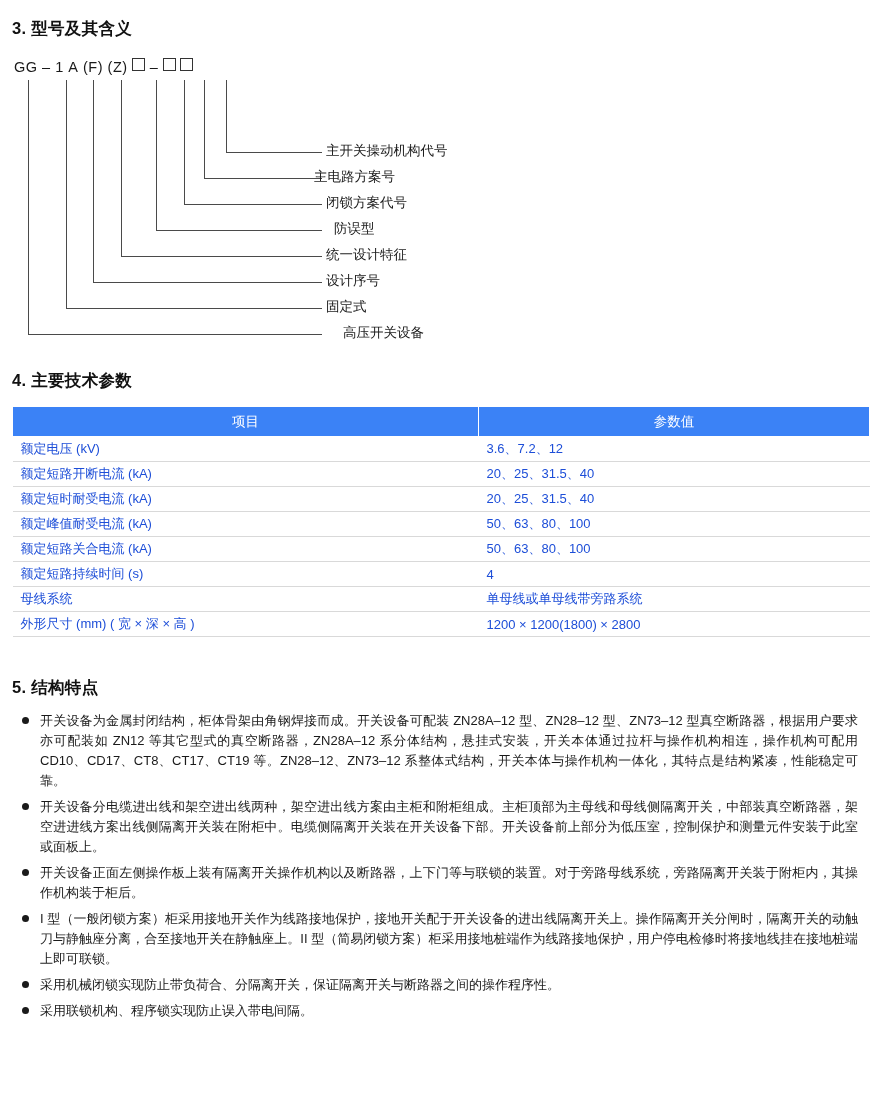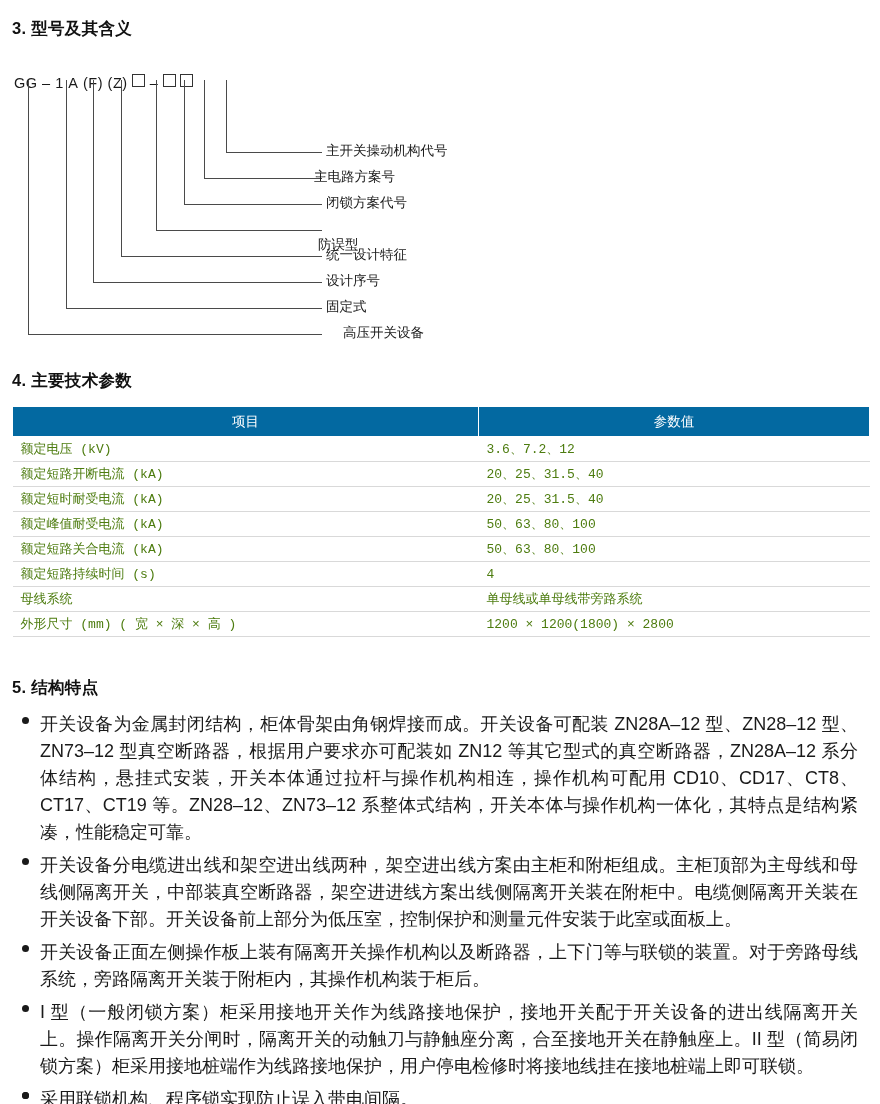--- a/index.html
+++ b/index.html
@@ -38,21 +38,21 @@
 
   
   .model-block {
     position: relative;
     height: 270px;
     margin-top: 18px;
     margin-left: 4px;
   }
   .code-row {
     position: absolute;
-    top: 16px;
+    top: 0;
     left: 0;
     font-size: 14.5px;
     letter-spacing: 0.5px;
     white-space: nowrap;
     color: #1a1a1a;
   }
   .code-row span { display: inline-block; }
   .code-box {
     display: inline-block;
     width: 11px;
@@ -74,34 +74,33 @@
 
   
   .spec-table {
     border-collapse: collapse;
     width: 858px;
     margin-top: 14px;
     margin-left: 2px;
     font-size: 13px;
   }
   .spec-table th {
-    background: #0369a1;
+    background: #3b82f6;
     color: #ffffff;
     font-weight: normal;
     height: 27px;
     border: 1px solid #ffffff;
     font-size: 13.5px;
   }
   .spec-table th.th-item { width: 450px; }
   .spec-table td {
     height: 24px;
     border-bottom: 1px solid #d9d9d9;
     padding: 0 8px;
-    color: #4d7c0f;
-    font-family: Liberation Mono, monospace;
+    color: #1d4ed8;
   }
   .spec-table tr td:first-child {
     text-align: left;
     width: 450px;
   }
   .spec-table tr td:last-child {
     text-align: left;
   }
   .spec-table tr:first-child td { border-top: none; }
   .spec-table tbody tr:last-child td { border-bottom: 1px solid #d9d9d9; }
@@ -109,22 +108,22 @@
   
   .features {
     margin-top: 12px;
     margin-left: 10px;
     margin-right: 12px;
   }
   .feature {
     position: relative;
     padding-left: 20px;
     margin-bottom: 6px;
-    line-height: 27px;
-    font-size: 18px;
+    line-height: 20px;
+    font-size: 13px;
     text-align: justify;
     color: #1a1a1a;
   }
   .feature .bullet {
     position: absolute;
     left: 2px;
     top: 6px;
     width: 7px;
     height: 7px;
     background: #1a1a1a;
@@ -151,21 +150,21 @@
     <div class="leader" style="left:170px; top:22px; width:137px; height:124px;"></div>
     <div class="leader" style="left:142px; top:22px; width:165px; height:150px;"></div>
     <div class="leader" style="left:107px; top:22px; width:200px; height:176px;"></div>
     <div class="leader" style="left:79px; top:22px; width:228px; height:202px;"></div>
     <div class="leader" style="left:52px; top:22px; width:255px; height:228px;"></div>
     <div class="leader" style="left:14px; top:22px; width:293px; height:254px;"></div>
 
     <div class="leg-label" style="left:312px; top:84px;">主开关操动机构代号</div>
     <div class="leg-label" style="left:300px; top:110px;">主电路方案号</div>
     <div class="leg-label" style="left:312px; top:136px;">闭锁方案代号</div>
-    <div class="leg-label" style="left:304px; top:162px;margin-top:16px;">防误型</div>
+    <div class="leg-label" style="left:320px; top:162px;">防误型</div>
     <div class="leg-label" style="left:312px; top:188px;">统一设计特征</div>
     <div class="leg-label" style="left:312px; top:214px;">设计序号</div>
     <div class="leg-label" style="left:312px; top:240px;">固定式</div>
     <div class="leg-label" style="left:312px; top:266px;margin-left:17px;">高压开关设备</div>
   </div>
 
   <div class="sec4-wrap">
     <h2 class="section-heading sec4-heading">4. 主要技术参数</h2>
 
     <table class="spec-table">
@@ -227,20 +226,21 @@
       <div class="feature">
         <span class="bullet"></span>
         <span>开关设备正面左侧操作板上装有隔离开关操作机构以及断路器，上下门等与联锁的装置。对于旁路母线系统，旁路隔离开关装于附柜内，其操作机构装于柜后。</span>
       </div>
       <div class="feature">
         <span class="bullet"></span>
         <span>I 型（一般闭锁方案）柜采用接地开关作为线路接地保护，接地开关配于开关设备的进出线隔离开关上。操作隔离开关分闸时，隔离开关的动触刀与静触座分离，合至接地开关在静触座上。II 型（简易闭锁方案）柜采用接地桩端作为线路接地保护，用户停电检修时将接地线挂在接地桩端上即可联锁。</span>
       </div>
       <div class="feature">
         <span class="bullet"></span>
+        <span>采用机械闭锁实现防止带负荷合、分隔离开关，保证隔离开关与断路器之间的操作程序性。</span>
       </div>
       <div class="feature">
         <span class="bullet"></span>
         <span>采用联锁机构、程序锁实现防止误入带电间隔。</span>
       </div>
     </div>
   </div>
 
 </div>
 

